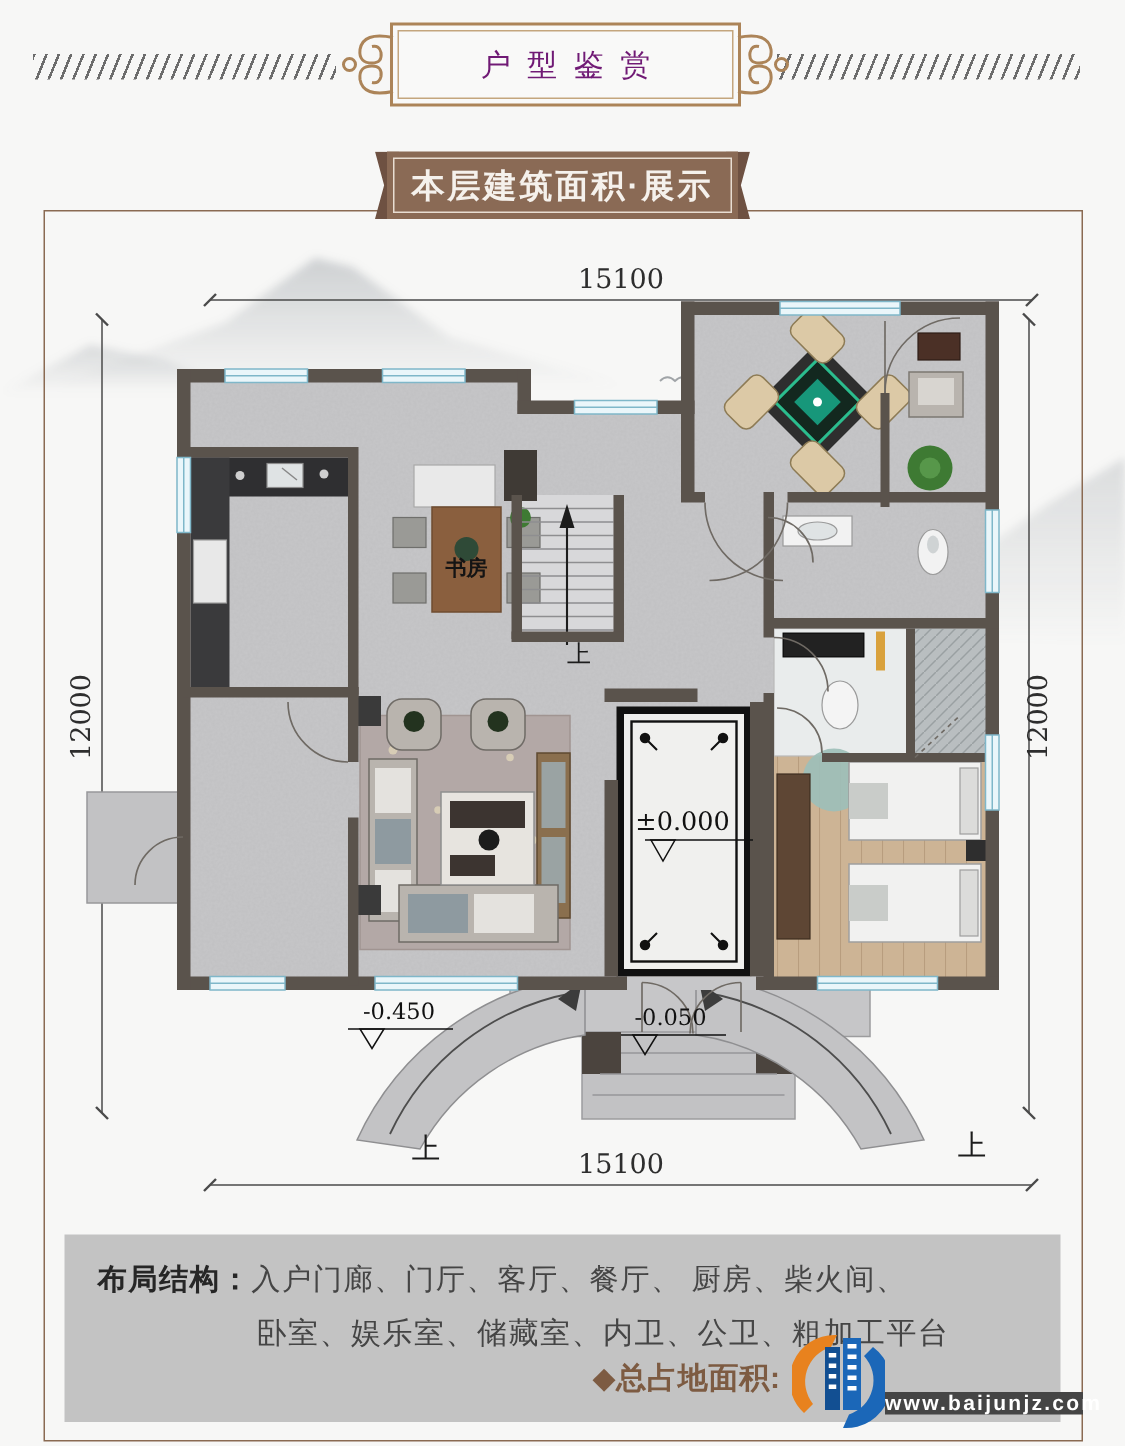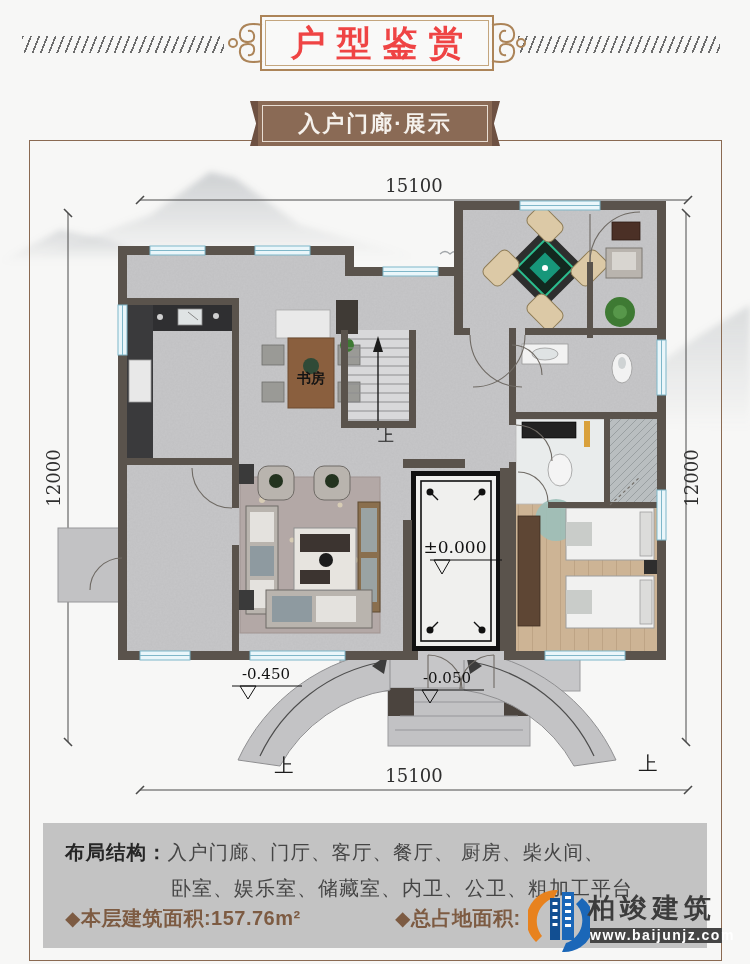--- a/index.html
+++ b/index.html
@@ -9,21 +9,21 @@
   
   #bg-art{left:0;top:0;width:750px;height:964px;pointer-events:none;}
   .slashes{top:36px;height:17px;width:202px;
     background:repeating-linear-gradient(112deg,#6c6c6c 0 1.7px,transparent 1.7px 7.6px);}
   #slashes-left{left:22px;}
   #slashes-right{left:518px;}
   
   #title-plaque{left:260px;top:15px;width:230px;height:52px;border:2px solid #ac8458;background:#f9f9f8;}
   #title-plaque .inner{position:absolute;inset:3px;border:1px solid #c4a67e;}
   #title-text{position:absolute;inset:0;display:flex;align-items:center;justify-content:center;
-    font-size:35px;font-weight:bold;color:#ef4444;letter-spacing:11px;text-indent:11px;}
+    font-size:20px;font-weight:normal;color:#701a75;letter-spacing:11px;text-indent:11px;}
   .scroll{top:-6px;width:42px;height:64px;}
   #scroll-left{left:-40px;}
   #scroll-right{right:-40px;transform:scaleX(-1);}
   
   #frame{left:29px;top:140px;width:691px;height:819px;border:1px solid #8a6a52;background:transparent;}
   
   #sub-plaque{left:250px;top:101px;width:250px;height:45px;}
   #sub-cap-l,#sub-cap-r{position:absolute;top:0;width:16px;height:100%;background:#6e5142;}
   #sub-cap-l{left:0;clip-path:polygon(0 0,100% 0,100% 100%,0 100%,38% 50%);}
   #sub-cap-r{right:0;clip-path:polygon(0 0,100% 0,62% 50%,100% 100%,0 100%);}
@@ -95,21 +95,21 @@
   <div id="title-text">户型鉴赏</div>
 </div>
 
 <div id="frame" class="abs"></div>
 
 <div id="sub-plaque" class="abs">
   <div id="sub-cap-l"></div>
   <div id="sub-cap-r"></div>
   <div id="sub-body">
     <div class="inner"></div>
-    <div id="sub-text">入户门廊·展示</div>
+    <div id="sub-text">本层建筑面积·展示</div>
   </div>
 </div>
 
 <svg class="abs" id="plan" style="left:0;top:0;width:750px;height:964px;" viewBox="0 0 750 964">
   <defs>
     <clipPath id="foot">
         <path d="M122,250 L354,250 L354,272 L458,272 L458,205 L666,205 L666,660 L122,660 Z"></path>
       </clipPath>
     <filter id="stone" x="0" y="0" width="100%" height="100%">
       <feTurbulence type="fractalNoise" baseFrequency="0.55" numOctaves="2"></feTurbulence>
@@ -402,21 +402,20 @@
   </g>
   <text x="284" y="772" font-size="19" fill="#1c1c1c" text-anchor="middle">上</text>
   <text x="648" y="770" font-size="19" fill="#1c1c1c" text-anchor="middle">上</text>
 </svg>
 
 <div id="info-panel" class="abs">
   <div id="layout-line1">
     <b>布局结构：</b><span>入户门廊、门厅、客厅、餐厅、 厨房、柴火间、</span>
   </div>
   <div id="layout-line2">卧室、娱乐室、储藏室、内卫、公卫、粗加工平台</div>
-  <div id="area-floor" class="abs area-text">◆本层建筑面积:157.76m²</div>
   <div id="area-total" class="abs area-text">◆总占地面积:</div>
 </div>
 
 <div id="logo" class="abs">
   <svg id="logo-icon" viewBox="0 0 62 72">
     <path d="M8 58 A30 30 0 0 1 30 6 L26 14 A24 24 0 0 0 14 52 Z" fill="#e8821e"></path>
     <path d="M54 14 A30 30 0 0 1 34 68 L38 59 A24 24 0 0 0 48 20 Z" fill="#1b67b8"></path>
     <rect x="22" y="14" width="10" height="42" fill="#124f92"></rect>
     <rect x="34" y="8" width="12" height="48" fill="#1b67b8"></rect>
     <g fill="#ffffff">
@@ -424,15 +423,14 @@
         <rect x="24.5" y="25" width="5" height="3"></rect>
       <rect x="24.5" y="32" width="5" height="3"></rect>
         <rect x="24.5" y="39" width="5" height="3"></rect>
       <rect x="37" y="12" width="6" height="3"></rect>
         <rect x="37" y="19" width="6" height="3"></rect>
       <rect x="37" y="26" width="6" height="3"></rect>
         <rect x="37" y="33" width="6" height="3"></rect>
         <rect x="37" y="40" width="6" height="3"></rect>
     </g>
   </svg>
-  <div id="logo-name">柏竣建筑</div>
   <div id="logo-site">www.baijunjz.com</div>
 </div>
 
 </body></html>

